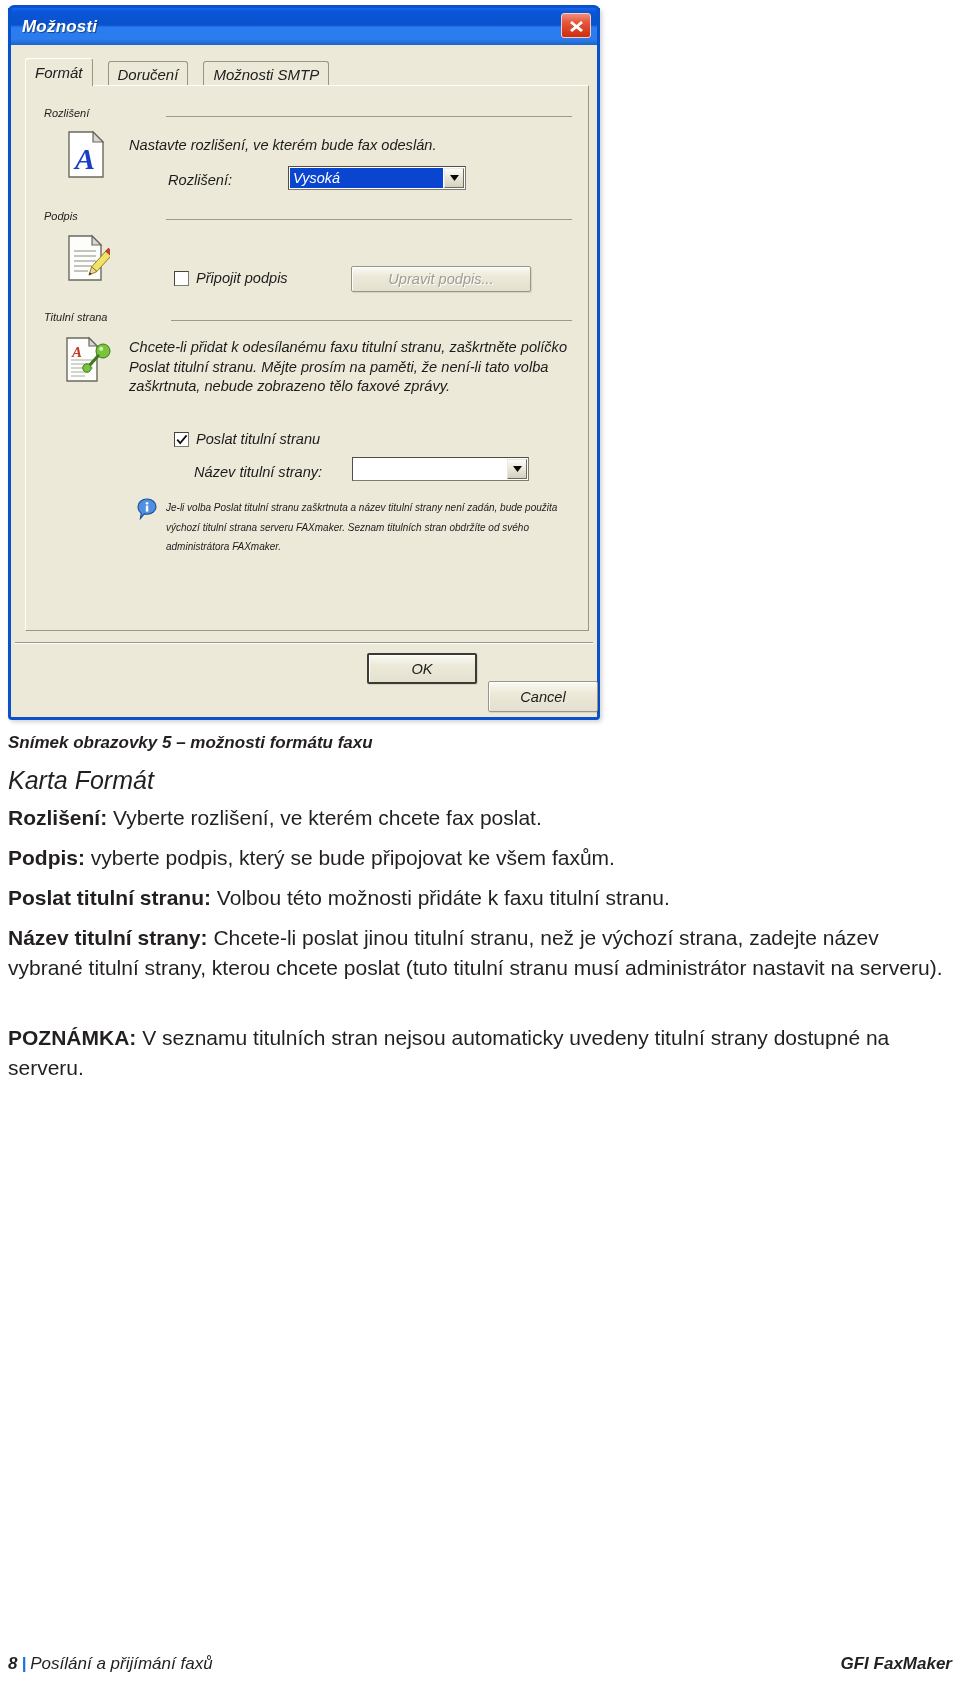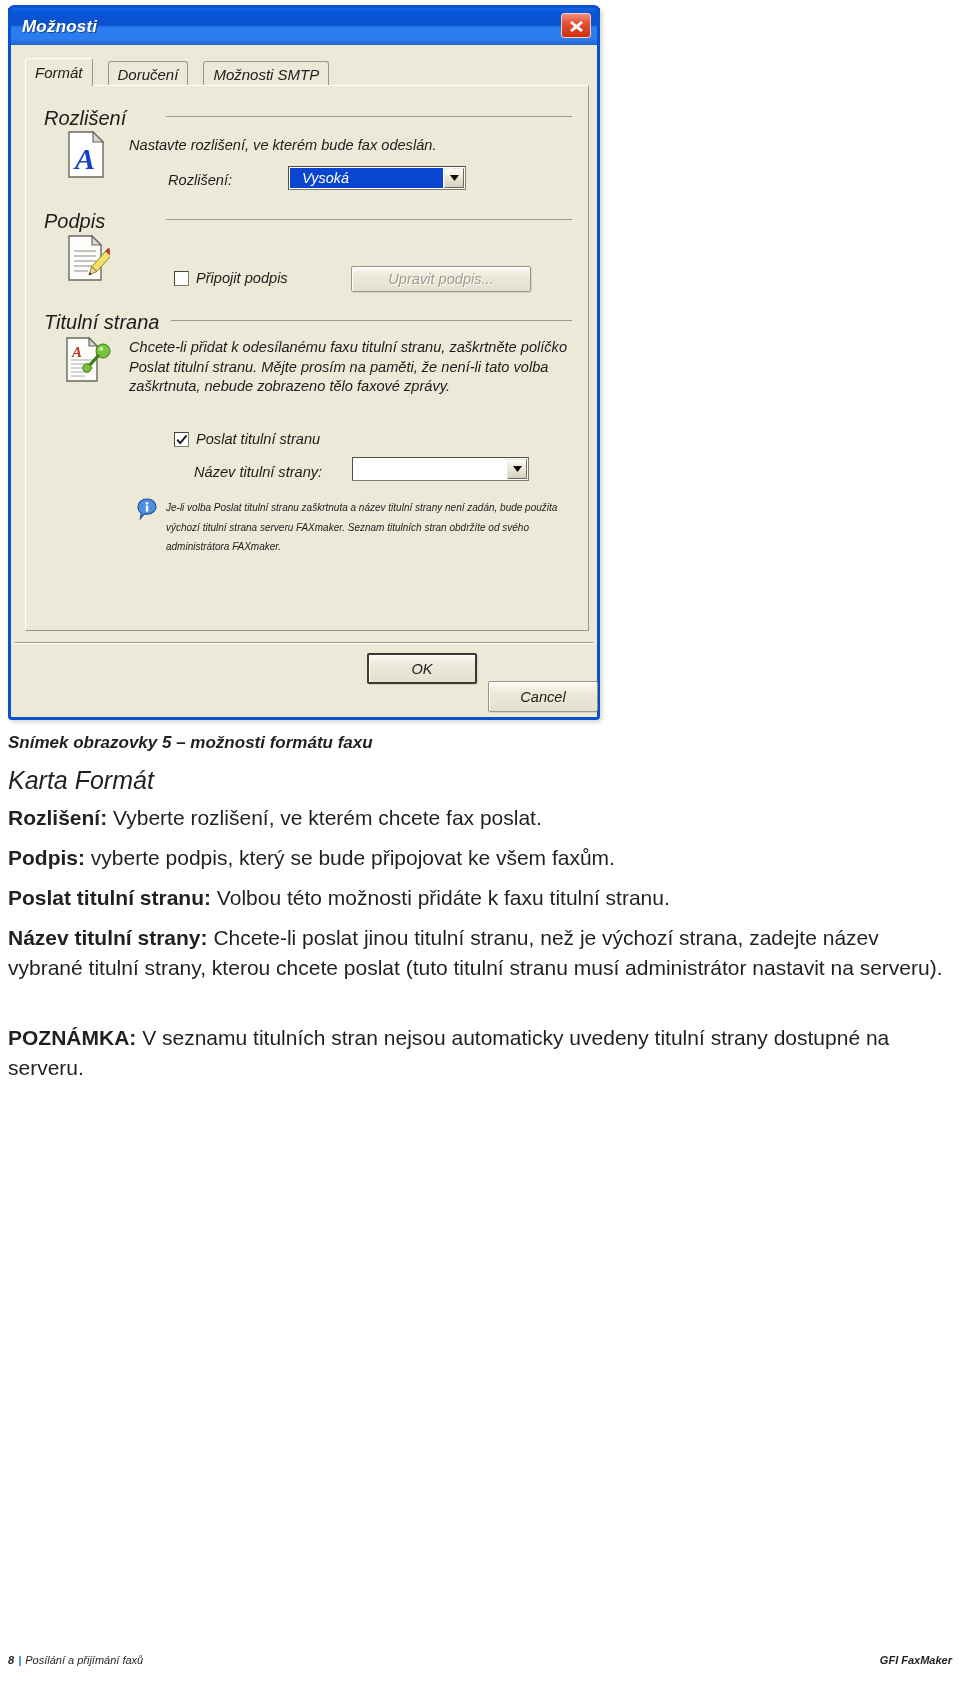--- a/index.html
+++ b/index.html
@@ -104,21 +104,21 @@
     width: 564px; height: 546px;
     background: #ece9d8;
     border: 1px solid #ffffff;
     border-right-color: #9a9687;
     border-bottom-color: #9a9687;
   }
 
   
   .group-label {
     position: absolute;
-    font-size: 20px;
+    font-size: 11px;
     color: #1c1c1c;
     background: #ece9d8;
     padding-right: 7px;
     white-space: nowrap;
     z-index: 2;
   }
   .group-rule {
     position: absolute;
     height: 1px;
     background: #9d9a8c;
@@ -146,21 +146,21 @@
     border: 1px solid #7b7b6e;
     border-top-color: #4f4f47;
     border-left-color: #4f4f47;
     display: flex;
     align-items: stretch;
     cursor: pointer;
   }
   .combo .val {
     flex: 1;
     display: flex; align-items: center;
-    padding-left: 12px;
+    padding-left: 3px;
     font-size: 14.4px;
     overflow: hidden;
     white-space: nowrap;
   }
   .combo.selected .val {
     background: #0a45d0;
     color: #ffffff;
     margin: 1px;
   }
   .combo .arrow-btn {
@@ -250,21 +250,21 @@
   }
   .para b { font-weight: bold; }
 
   .footer {
     position: absolute;
     left: 8px; top: 1654px;
     width: 944px;
     display: flex;
     justify-content: space-between;
     align-items: baseline;
-    font-size: 11px;
+    font-size: 17px;
     font-style: italic;
     color: #231f20;
   }
   .footer .pg { font-weight: bold; }
   .footer .bar { color: #1e6fd9; font-weight: bold; padding: 0 4px; }
   .footer .brand { font-style: italic; font-weight: bold; margin-left: 20px; }
 </style>
 </head>
 <body>
 

